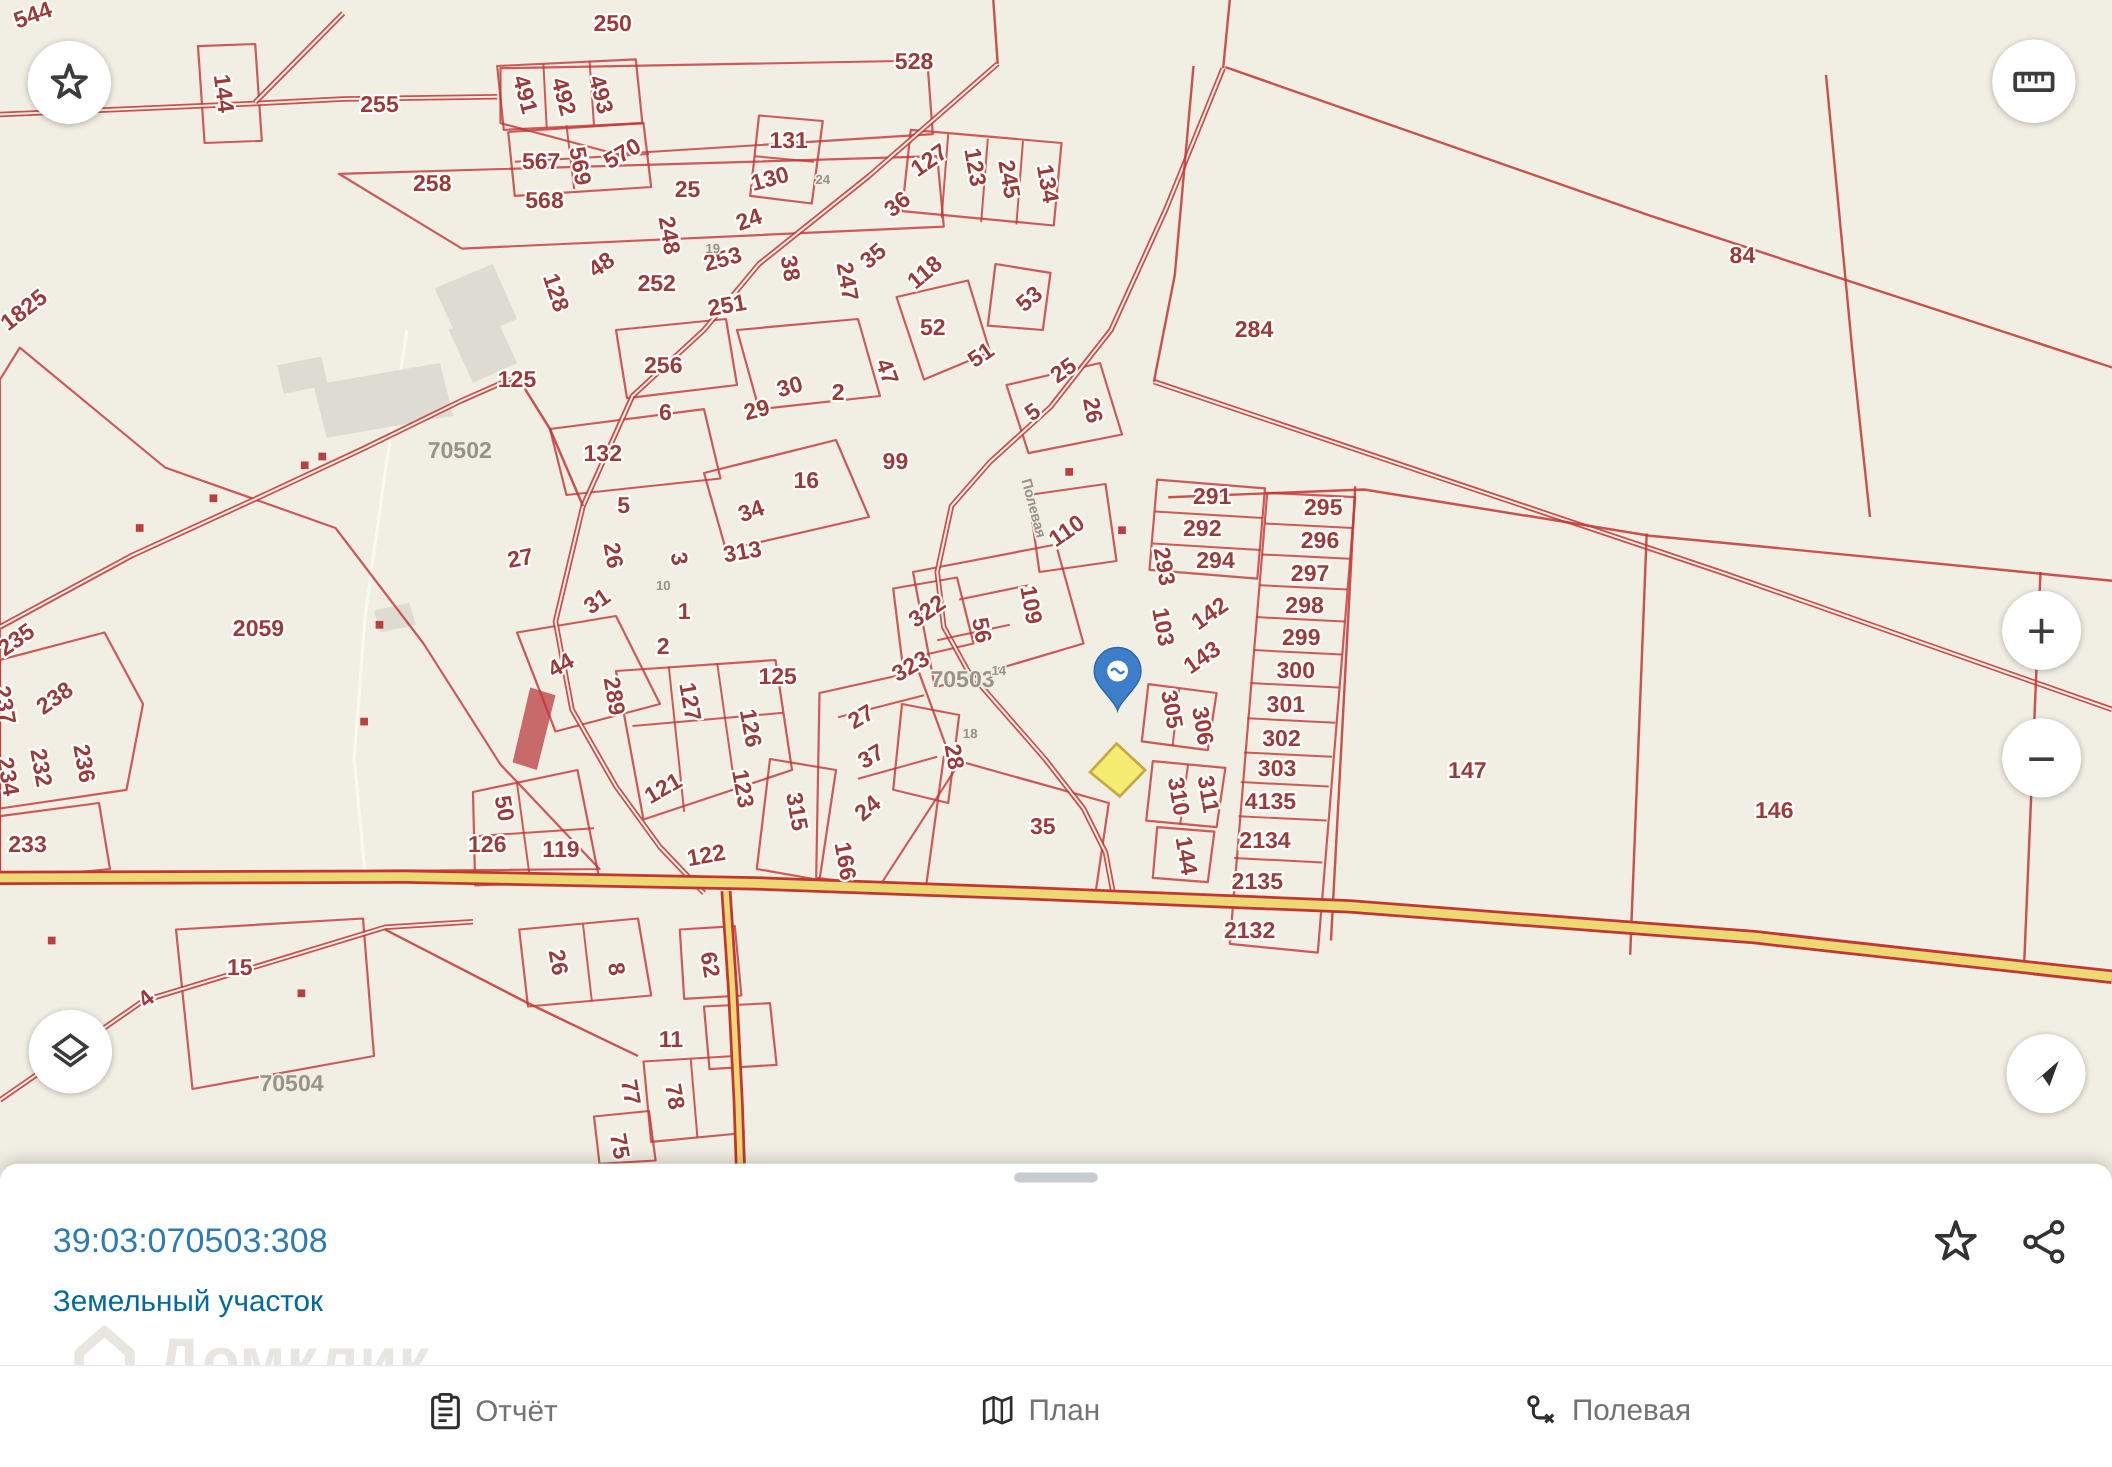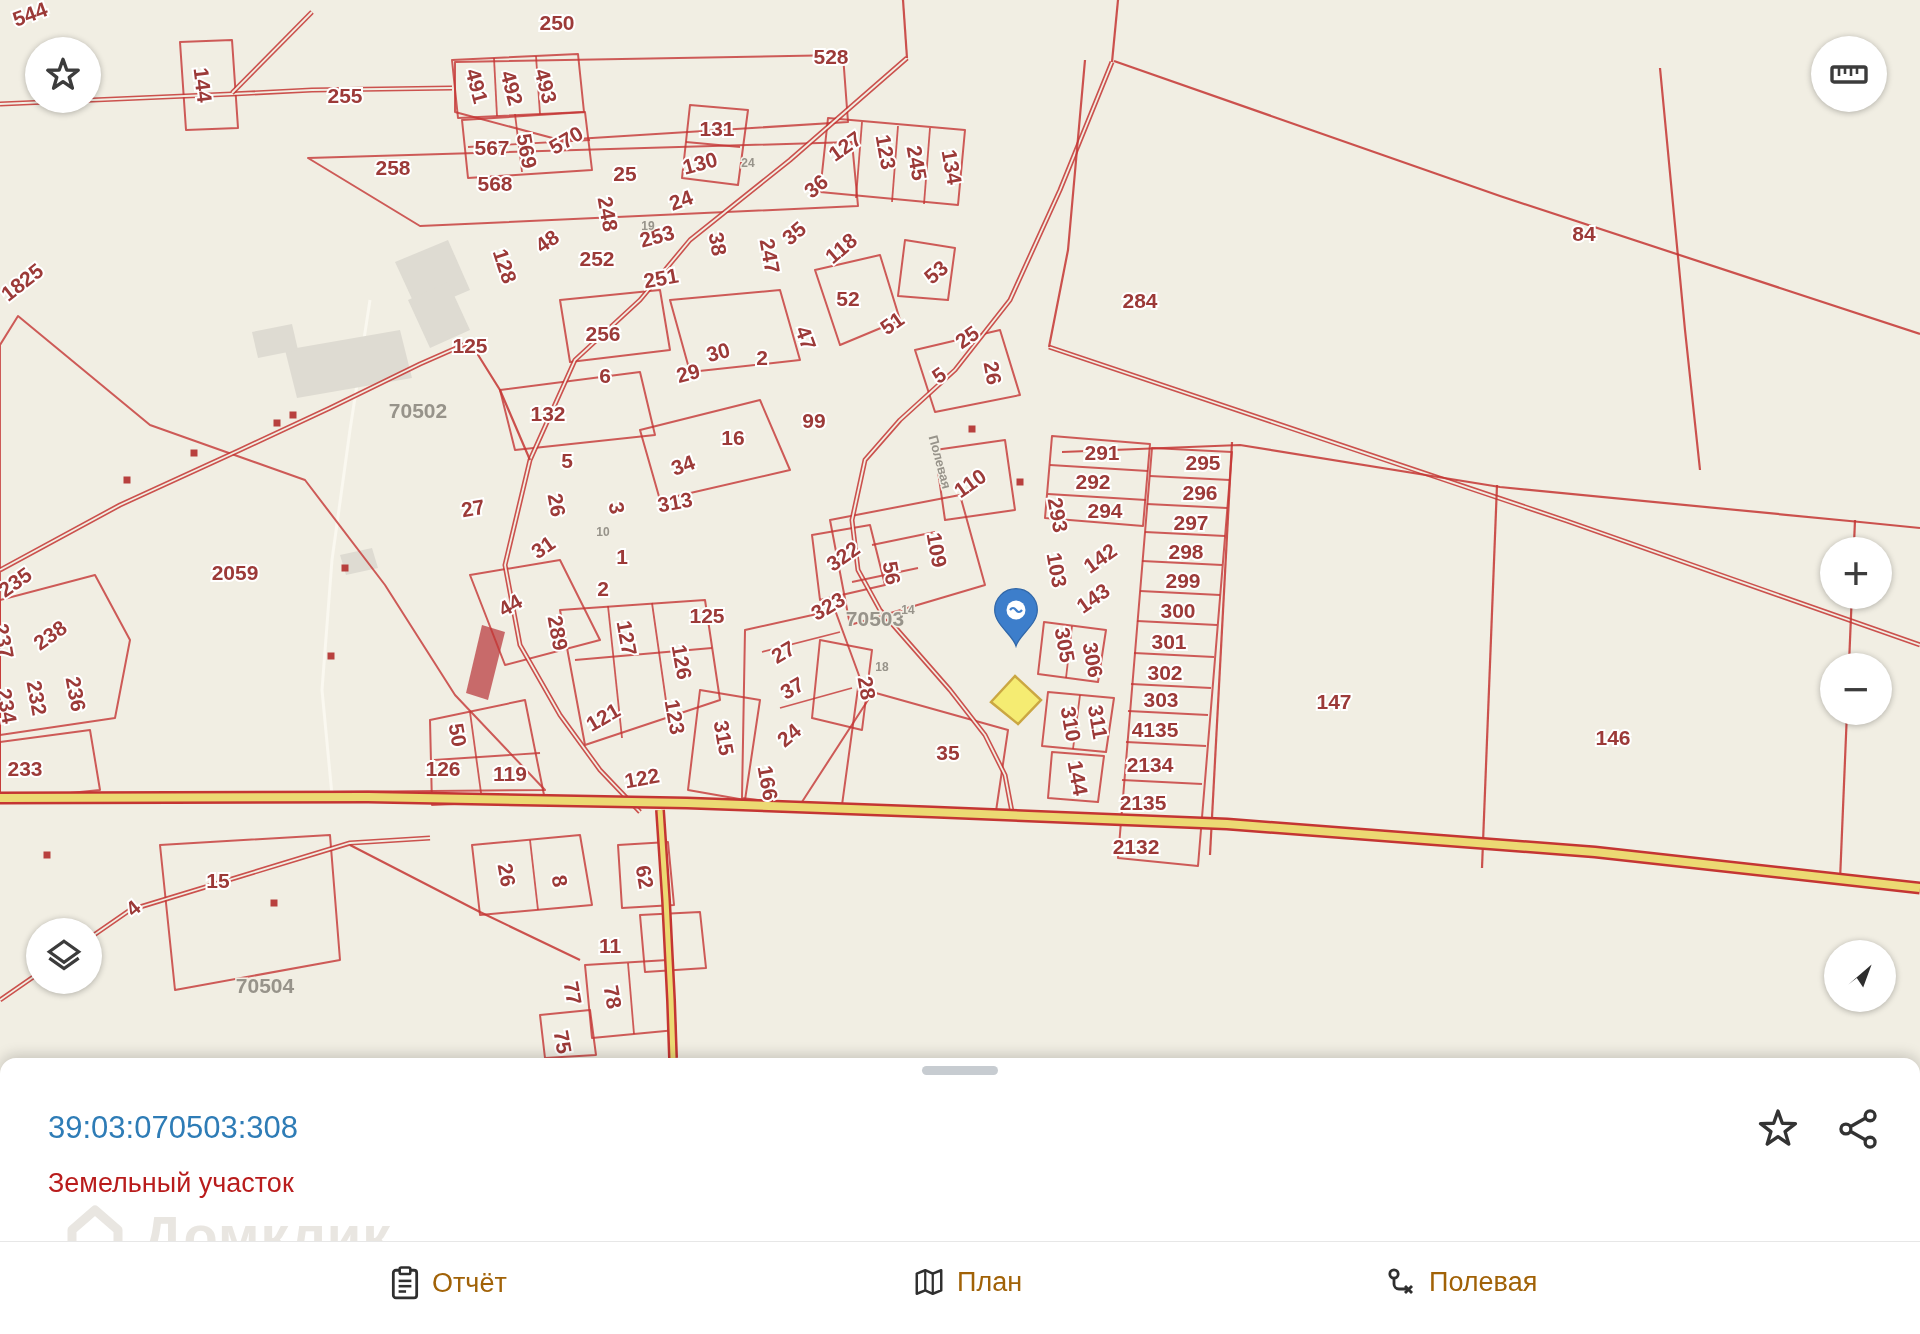--- a/index.html
+++ b/index.html
@@ -7,26 +7,26 @@
   #map{position:absolute;left:0;top:0;width:1920px;height:1058px;}
   #map svg{position:absolute;left:0;top:0;}
   .btn{position:absolute;background:#fff;border-radius:50%;box-shadow:0 1px 6px rgba(0,0,0,.28);
        display:flex;align-items:center;justify-content:center;cursor:pointer;}
   .btn svg{display:block;}
   .zoomtxt{font-size:46px;color:#3c3c3c;font-weight:400;line-height:1;user-select:none;}
   #sheet{position:absolute;left:0;top:1058px;width:1920px;height:222px;background:#fff;
          border-radius:16px 16px 0 0;box-shadow:0 -3px 14px rgba(0,0,0,.18);}
   #handle{position:absolute;left:922px;top:8px;width:76px;height:9px;border-radius:5px;background:#c7ccd1;}
   #cadnum{position:absolute;left:48px;top:52px;font-size:31px;color:#2e7cb6;cursor:pointer;}
-  #objtype{position:absolute;left:48px;top:110px;font-size:27px;color:#b91c1c;}
+  #objtype{position:absolute;left:48px;top:110px;font-size:27px;color:#0369a1;}
   #wm{position:absolute;left:62px;top:140px;display:flex;align-items:center;gap:14px;color:#e9e6e1;}
   #wm .wmtext{font-size:56px;font-weight:bold;letter-spacing:1px;}
   #sheet-icons{position:absolute;right:40px;top:48px;display:flex;gap:34px;align-items:center;}
   #toolbar{position:absolute;left:0;top:183px;width:1920px;height:93px;border-top:1px solid #e7e7e7;background:#fff;}
-  .tb-item{position:absolute;top:24px;display:flex;align-items:center;gap:12px;font-size:27px;color:#a16207;cursor:pointer;}
+  .tb-item{position:absolute;top:24px;display:flex;align-items:center;gap:12px;font-size:27px;color:#737373;cursor:pointer;}
   .maplabel{paint-order:stroke;stroke:#ffffff;stroke-width:4px;fill:#9c3a38;font-weight:bold;
             font-family:"Liberation Sans",sans-serif;}
   .zonelabel{paint-order:stroke;stroke:#f1eee3;stroke-width:3px;fill:#97938a;font-weight:bold;}
 </style>
 </head>
 <body>
 <div id="app">
 
   <div id="map">
     <svg id="map-svg" width="1920" height="1058" viewBox="0 0 1920 1058">
@@ -354,21 +354,21 @@
       <div class="tb-item" style="left:390px;">
         <svg width="30" height="34" viewBox="0 0 28 32">
           <rect x="3" y="4" width="22" height="26" rx="2.5" fill="none" stroke="#2f2f2f" stroke-width="2.6"></rect>
           <rect x="9" y="1.5" width="10" height="6" rx="1.5" fill="#fff" stroke="#2f2f2f" stroke-width="2.4"></rect>
           <line x1="8" y1="14" x2="20" y2="14" stroke="#2f2f2f" stroke-width="2.4"></line>
           <line x1="8" y1="19" x2="20" y2="19" stroke="#2f2f2f" stroke-width="2.4"></line>
           <line x1="8" y1="24" x2="15" y2="24" stroke="#2f2f2f" stroke-width="2.4"></line>
         </svg>
         <span>Отчёт</span>
       </div>
-      <div class="tb-item" style="left:913px;">
+      <div class="tb-item" style="left:891px;">
         <svg width="32" height="32" viewBox="0 0 34 32">
           <path d="M4,7 L13,3.5 L21,7 L30,3.5 V25 L21,28.5 L13,25 L4,28.5 Z" fill="none" stroke="#2f2f2f" stroke-width="2.6" stroke-linejoin="round"></path>
           <line x1="13" y1="3.5" x2="13" y2="25" stroke="#2f2f2f" stroke-width="2.4"></line>
           <line x1="21" y1="7" x2="21" y2="28.5" stroke="#2f2f2f" stroke-width="2.4"></line>
         </svg>
         <span>План</span>
       </div>
       <div class="tb-item" style="left:1385px;">
         <svg width="32" height="32" viewBox="0 0 32 32">
           <circle cx="9" cy="8" r="4.2" fill="none" stroke="#2f2f2f" stroke-width="2.8"></circle>

